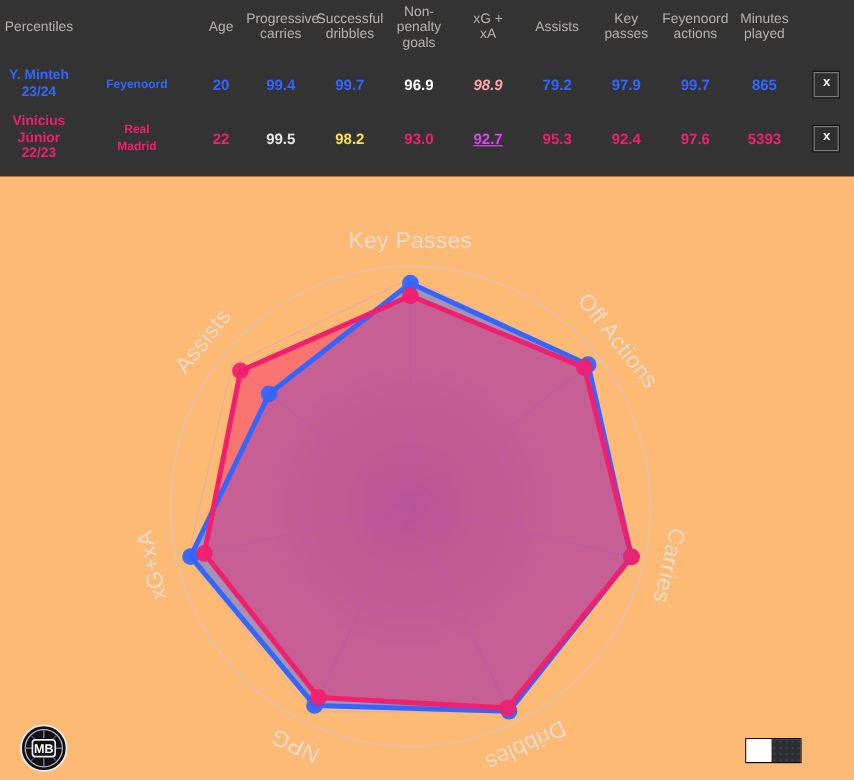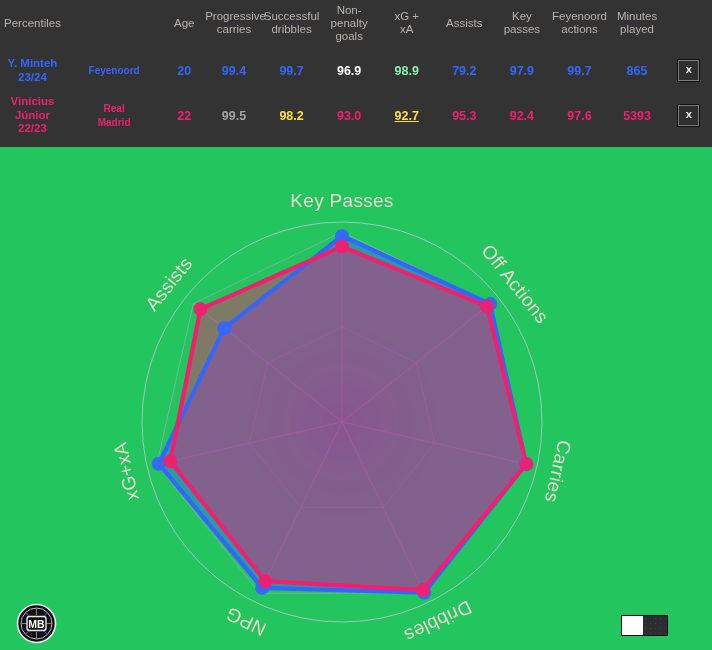--- a/index.html
+++ b/index.html
@@ -42,21 +42,21 @@
     display:inline-block;width:19px;height:19px;line-height:17px;
     background:#2f2f2f;border:1px solid #7a7a7a;
     color:#f2f2f2;font-size:11px;font-weight:bold;
     text-align:center;cursor:pointer;
     box-shadow:0 0 0 1px #111;
   }
 
   
   .chart-area{
     position:absolute;left:0;top:147px;width:712px;height:503px;
-    background:#22c55e;
+    background:#fdba74;
   }
   svg.radar{position:absolute;left:0;top:0;}
   .ax-label{
     fill:#e7dbcb;font-family:"Liberation Sans","DejaVu Sans",sans-serif;
     font-size:19px;letter-spacing:0.3px;
   }
 
   
   .logo{
     position:absolute;left:16px;top:603px;width:41px;height:41px;
@@ -139,21 +139,21 @@
             </td>
             <td class="c-num" style="color: rgb(51, 102, 255);">
               <div>99.4</div>
             </td>
             <td class="c-num" style="color: rgb(51, 102, 255);">
               <div>99.7</div>
             </td>
             <td class="c-num" style="color: #ffffff;">
               <div>96.9</div>
             </td>
-            <td class="c-num" style="color: #86efac;">
+            <td class="c-num" style="color: #fca5a5; font-style: italic;">
               <div>98.9</div>
             </td>
             <td class="c-num" style="color: rgb(51, 102, 255);">
               <div>79.2</div>
             </td>
             <td class="c-num" style="color: rgb(51, 102, 255);">
               <div>97.9</div>
             </td>
             <td class="c-num" style="color: rgb(51, 102, 255);">
               <div>99.7</div>
@@ -169,30 +169,30 @@
               <div>Júnior</div>
               <div>22/23</div>
             </td>
             <td class="c-team" style="color: rgb(240, 32, 110);">
               <div>Real</div>
               <div>Madrid</div>
             </td>
             <td class="c-age" style="color: rgb(240, 32, 110);">
               <div>22</div>
             </td>
-            <td class="c-num" style="color: #a3a3a3;">
+            <td class="c-num" style="color: #e5e5e5;">
               <div>99.5</div>
             </td>
             <td class="c-num" style="color: #fde047;">
               <div>98.2</div>
             </td>
             <td class="c-num" style="color: rgb(240, 32, 110);">
               <div>93.0</div>
             </td>
-            <td class="c-num" style="color: #fde047; text-decoration: underline;">
+            <td class="c-num" style="color: #d946ef; text-decoration: underline;">
               <div>92.7</div>
             </td>
             <td class="c-num" style="color: rgb(240, 32, 110);">
               <div>95.3</div>
             </td>
             <td class="c-num" style="color: rgb(240, 32, 110);">
               <div>92.4</div>
             </td>
             <td class="c-num" style="color: rgb(240, 32, 110);">
               <div>97.6</div>

